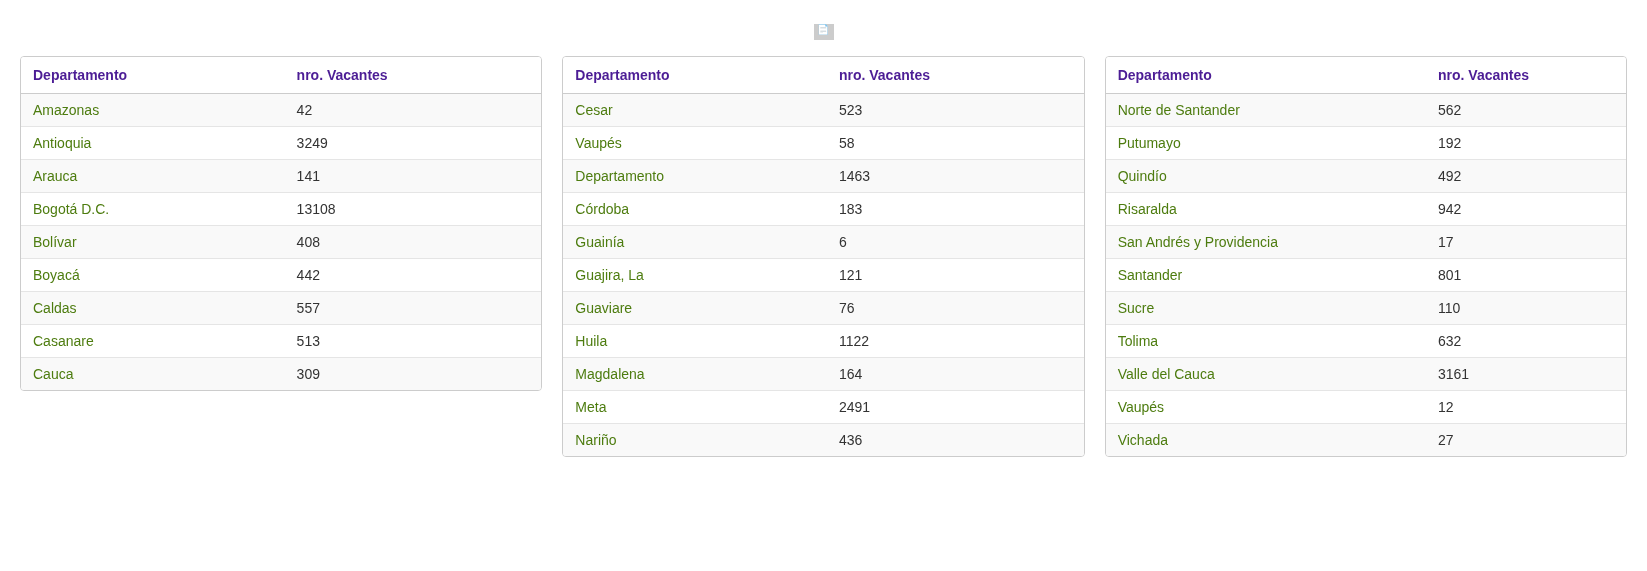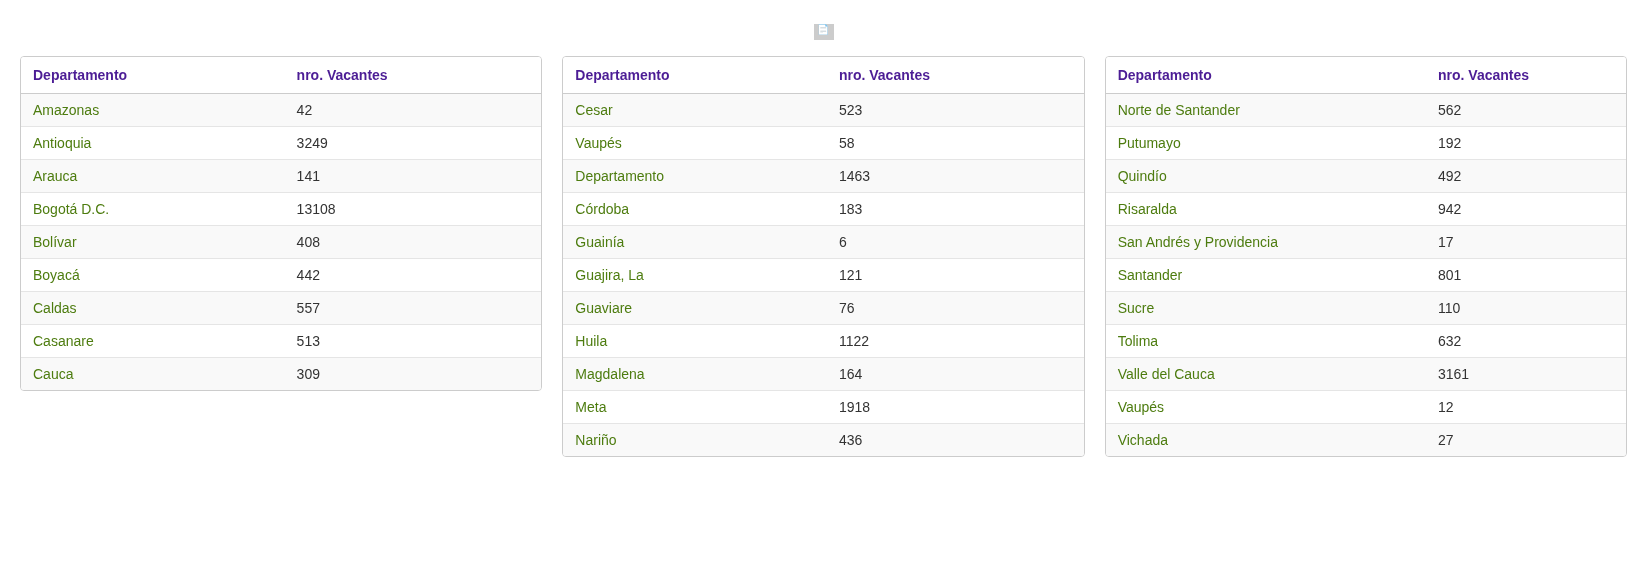--- a/index.html
+++ b/index.html
@@ -169,21 +169,21 @@
           <tr>
             <td class="dept-name">Huila</td>
             <td>1122</td>
           </tr>
           <tr>
             <td class="dept-name">Magdalena</td>
             <td>164</td>
           </tr>
           <tr>
             <td class="dept-name">Meta</td>
-            <td>1918</td>
+            <td>2491</td>
           </tr>
           <tr>
             <td class="dept-name">Nariño</td>
             <td>436</td>
           </tr>
         </tbody>
     </table>
   </div>
 
   <div class="table-container">

